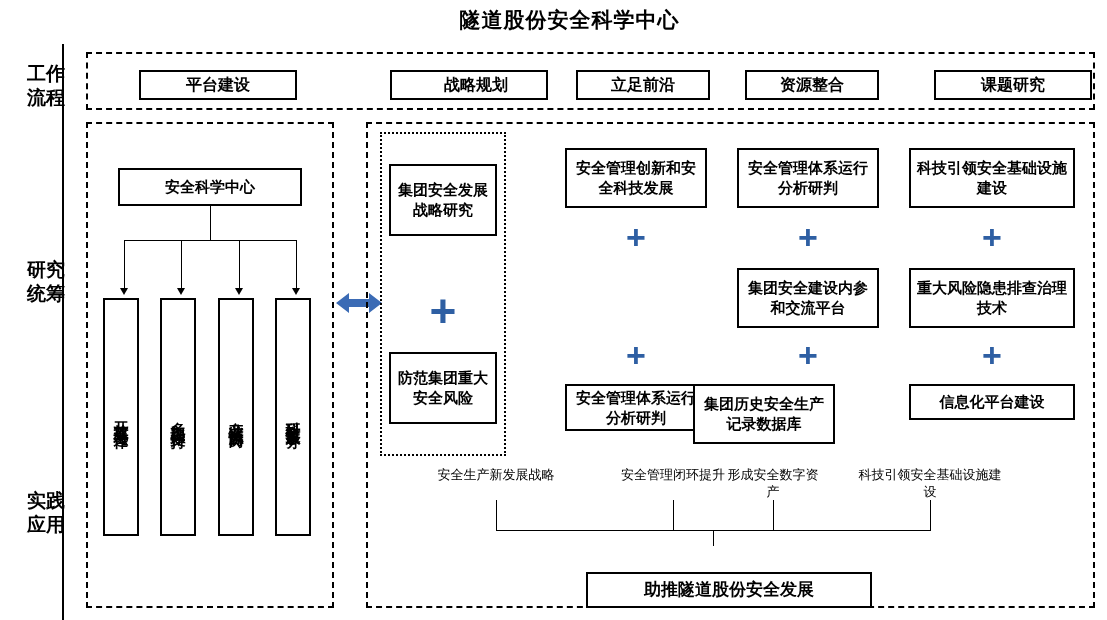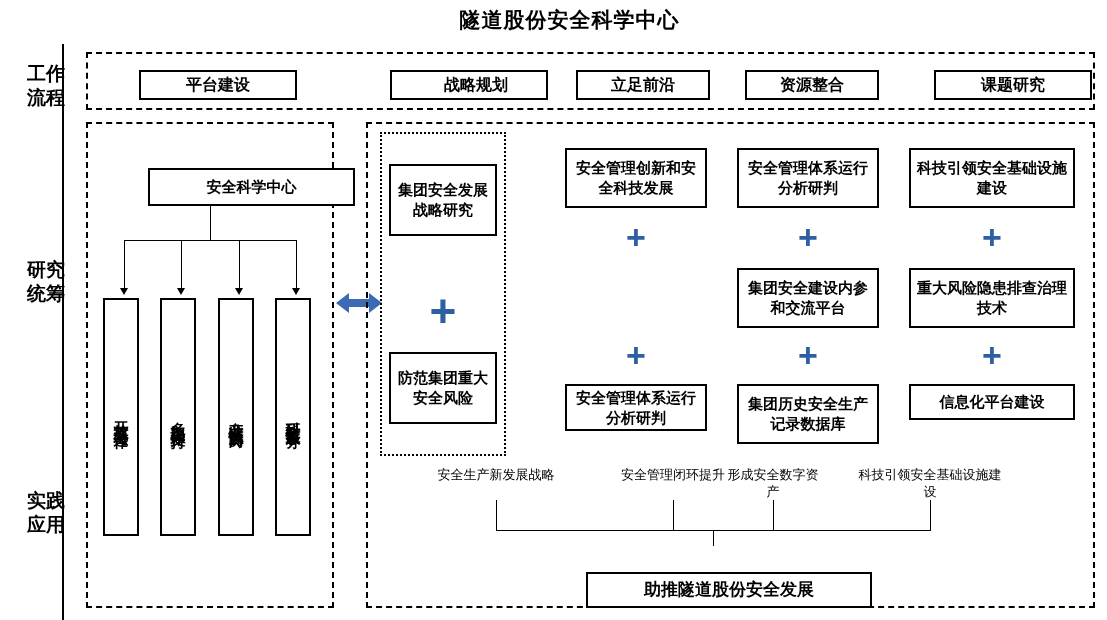--- a/index.html
+++ b/index.html
@@ -138,21 +138,21 @@
   <div class="abs dashed" style="left:86px; top:52px; width:1009px; height:58px;"></div>
 
   <div class="abs box flow-box" style="left:139px; top:70px; width:158px; height:30px;">平台建设</div>
   <div class="abs box flow-box" style="left:390px; top:70px; width:158px; height:30px;padding-left:16px;">战略规划</div>
   <div class="abs box flow-box" style="left:576px; top:70px; width:134px; height:30px;">立足前沿</div>
   <div class="abs box flow-box" style="left:745px; top:70px; width:134px; height:30px;">资源整合</div>
   <div class="abs box flow-box" style="left:918px; top:70px; width:158px; height:30px;margin-left:16px;">课题研究</div>
 
   <div class="abs dashed" style="left:86px; top:122px; width:248px; height:486px;"></div>
 
-  <div class="abs box" style="left:118px; top:168px; width:207px; height:38px;margin-left:30px;">安全科学中心</div>
+  <div class="abs box" style="left:118px; top:168px; width:184px; height:38px;">安全科学中心</div>
 
   <div class="abs vline" style="left:210px; top:206px; height:34px;"></div>
   <div class="abs hline" style="left:124px; top:240px; width:172px;"></div>
   <div class="abs vline" style="left:124px; top:240px; height:48px;"></div>
   <div class="abs vline" style="left:181px; top:240px; height:48px;"></div>
   <div class="abs vline" style="left:239px; top:240px; height:48px;"></div>
   <div class="abs vline" style="left:296px; top:240px; height:48px;"></div>
   <div class="abs arrow-down" style="left:120px; top:288px;"></div>
   <div class="abs arrow-down" style="left:177px; top:288px;"></div>
   <div class="abs arrow-down" style="left:235px; top:288px;"></div>
@@ -186,21 +186,21 @@
 
   <div class="abs box" style="left:565px; top:148px; width:142px; height:60px;">安全管理创新和安全科技发展</div>
   <div class="abs plus" style="left:565px; top:220px; width:142px;">+</div>
   <div class="abs plus" style="left:565px; top:338px; width:142px;">+</div>
   <div class="abs box" style="left:565px; top:384px; width:142px; height:47px;">安全管理体系运行分析研判</div>
 
   <div class="abs box" style="left:737px; top:148px; width:142px; height:60px;">安全管理体系运行分析研判</div>
   <div class="abs plus" style="left:737px; top:220px; width:142px;">+</div>
   <div class="abs box" style="left:737px; top:268px; width:142px; height:60px;">集团安全建设内参和交流平台</div>
   <div class="abs plus" style="left:737px; top:338px; width:142px;">+</div>
-  <div class="abs box" style="left:737px; top:384px; width:142px; height:60px;font-family:Liberation Serif, serif;">集团历史安全生产记录数据库</div>
+  <div class="abs box" style="left:693px; top:384px; width:142px; height:60px;font-family:Liberation Serif, serif;">集团历史安全生产记录数据库</div>
 
   <div class="abs box" style="left:909px; top:148px; width:166px; height:60px;">科技引领安全基础设施建设</div>
   <div class="abs plus" style="left:909px; top:220px; width:166px;">+</div>
   <div class="abs box" style="left:909px; top:268px; width:166px; height:60px;">重大风险隐患排查治理技术</div>
   <div class="abs plus" style="left:909px; top:338px; width:166px;">+</div>
   <div class="abs box" style="left:909px; top:384px; width:166px; height:36px;">信息化平台建设</div>
 
   <div class="abs small-note" style="left:436px; top:466px; width:120px;">安全生产新发展战略</div>
   <div class="abs small-note" style="left:621px; top:466px; width:104px;">安全管理闭环提升</div>
   <div class="abs small-note" style="left:727px; top:466px; width:92px;">形成安全数字资产</div>

